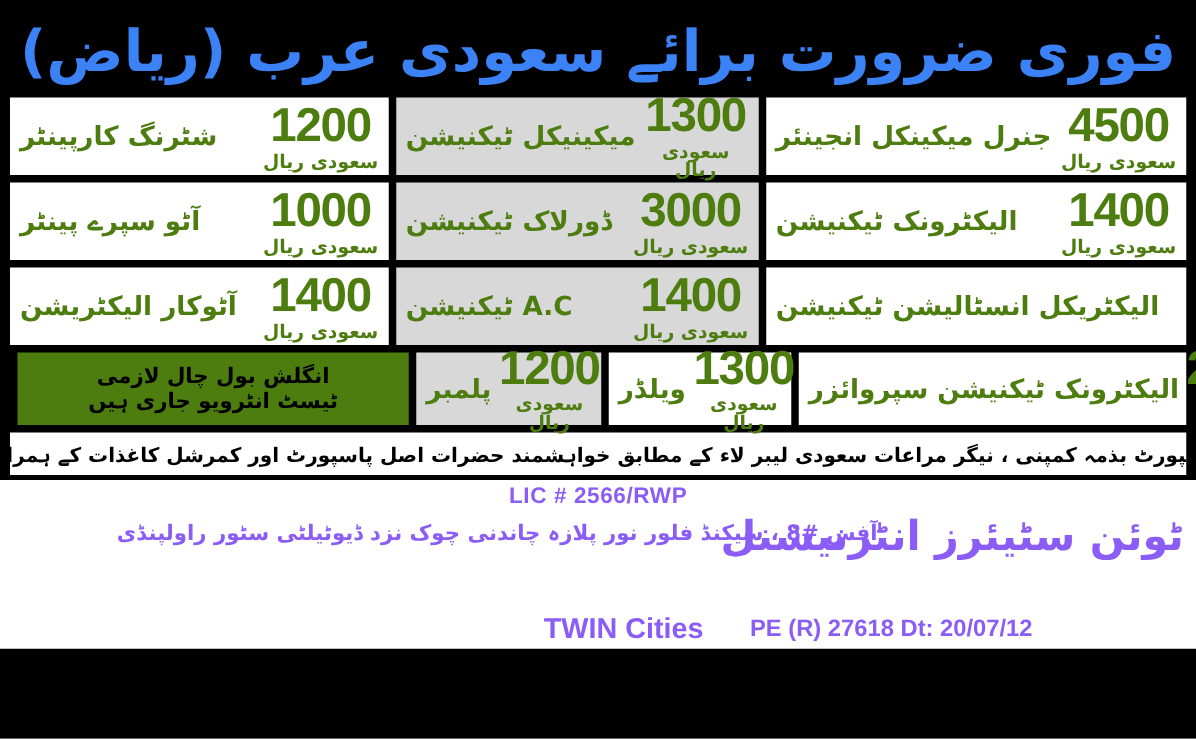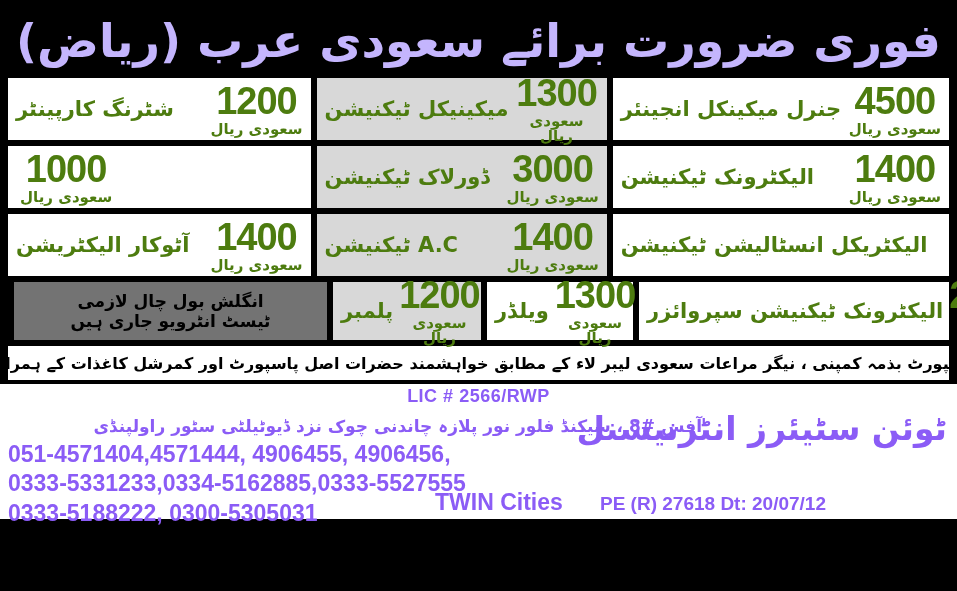--- a/index.html
+++ b/index.html
@@ -18,21 +18,21 @@
     box-sizing: border-box;
     overflow: hidden;
   }
   
   .header {
     height: 78px;
     display: flex;
     align-items: center;
     justify-content: center;
     direction: rtl;
-    color: #c4b5fd;
+    color: #3b82f6;
     background: #000000;
   }
   .header-title {
     font-family: "DejaVu Sans", sans-serif;
     font-size: 46px;
     font-weight: bold;
     letter-spacing: 0px;
     white-space: nowrap;
     line-height: 1;
     padding-top: 4px;
@@ -94,21 +94,21 @@
   .c-mid   { width: 300px; }
   .c-left  { width: 313px; }
 
   
   .row-last .cell { height: 58px; }
   .c-l1 { width: 310px; }
   .c-l2 { width: 146px; }
   .c-l3 { width: 148px; }
 
   .note-cell {
-    background: #737373;
+    background: #4d7c0f;
     color: #000000;
     width: 313px;
     height: 58px;
     display: flex;
     flex-direction: column;
     align-items: center;
     justify-content: center;
     direction: rtl;
     box-sizing: border-box;
     padding: 2px 4px;
@@ -252,20 +252,21 @@
         </div>
       </div>
       <div class="cell c-mid shaded">
         <div class="title">ڈورلاک ٹیکنیشن</div>
         <div class="pay">
           <div class="amount">3000</div>
           <div class="currency">سعودی ریال</div>
         </div>
       </div>
       <div class="cell c-left">
+        <div class="title">آٹو سپرے پینٹر</div>
         <div class="pay">
           <div class="amount">1000</div>
           <div class="currency">سعودی ریال</div>
         </div>
       </div>
     </div>
 
     <div class="row">
       <div class="cell c-right">
         <div class="title">الیکٹریکل انسٹالیشن ٹیکنیشن</div>
@@ -324,23 +325,18 @@
 
   <div class="footer">
     <div class="lic">LIC # 2566/RWP</div>
 
     <div class="company">
       <div class="name">ٹوئن سٹیئرز انٹرنیشنل</div>
     </div>
 
     <div class="address">آفس #8 ، سیکنڈ فلور نور پلازہ چاندنی چوک نزد ڈیوٹیلٹی سٹور راولپنڈی</div>
 
-    <div class="phones">
-      <div>051-4571404,4571444, 4906455, 4906456,</div>
-      <div>0333-5331233,0334-5162885,0333-5527555</div>
-      <div>0333-5188222, 0300-5305031</div>
-    </div>
 
     <div class="twin">TWIN Cities</div>
     <div class="pe">PE (R) 27618 Dt: 20/07/12</div>
   </div>
 
 </div>
 
 </body></html>

